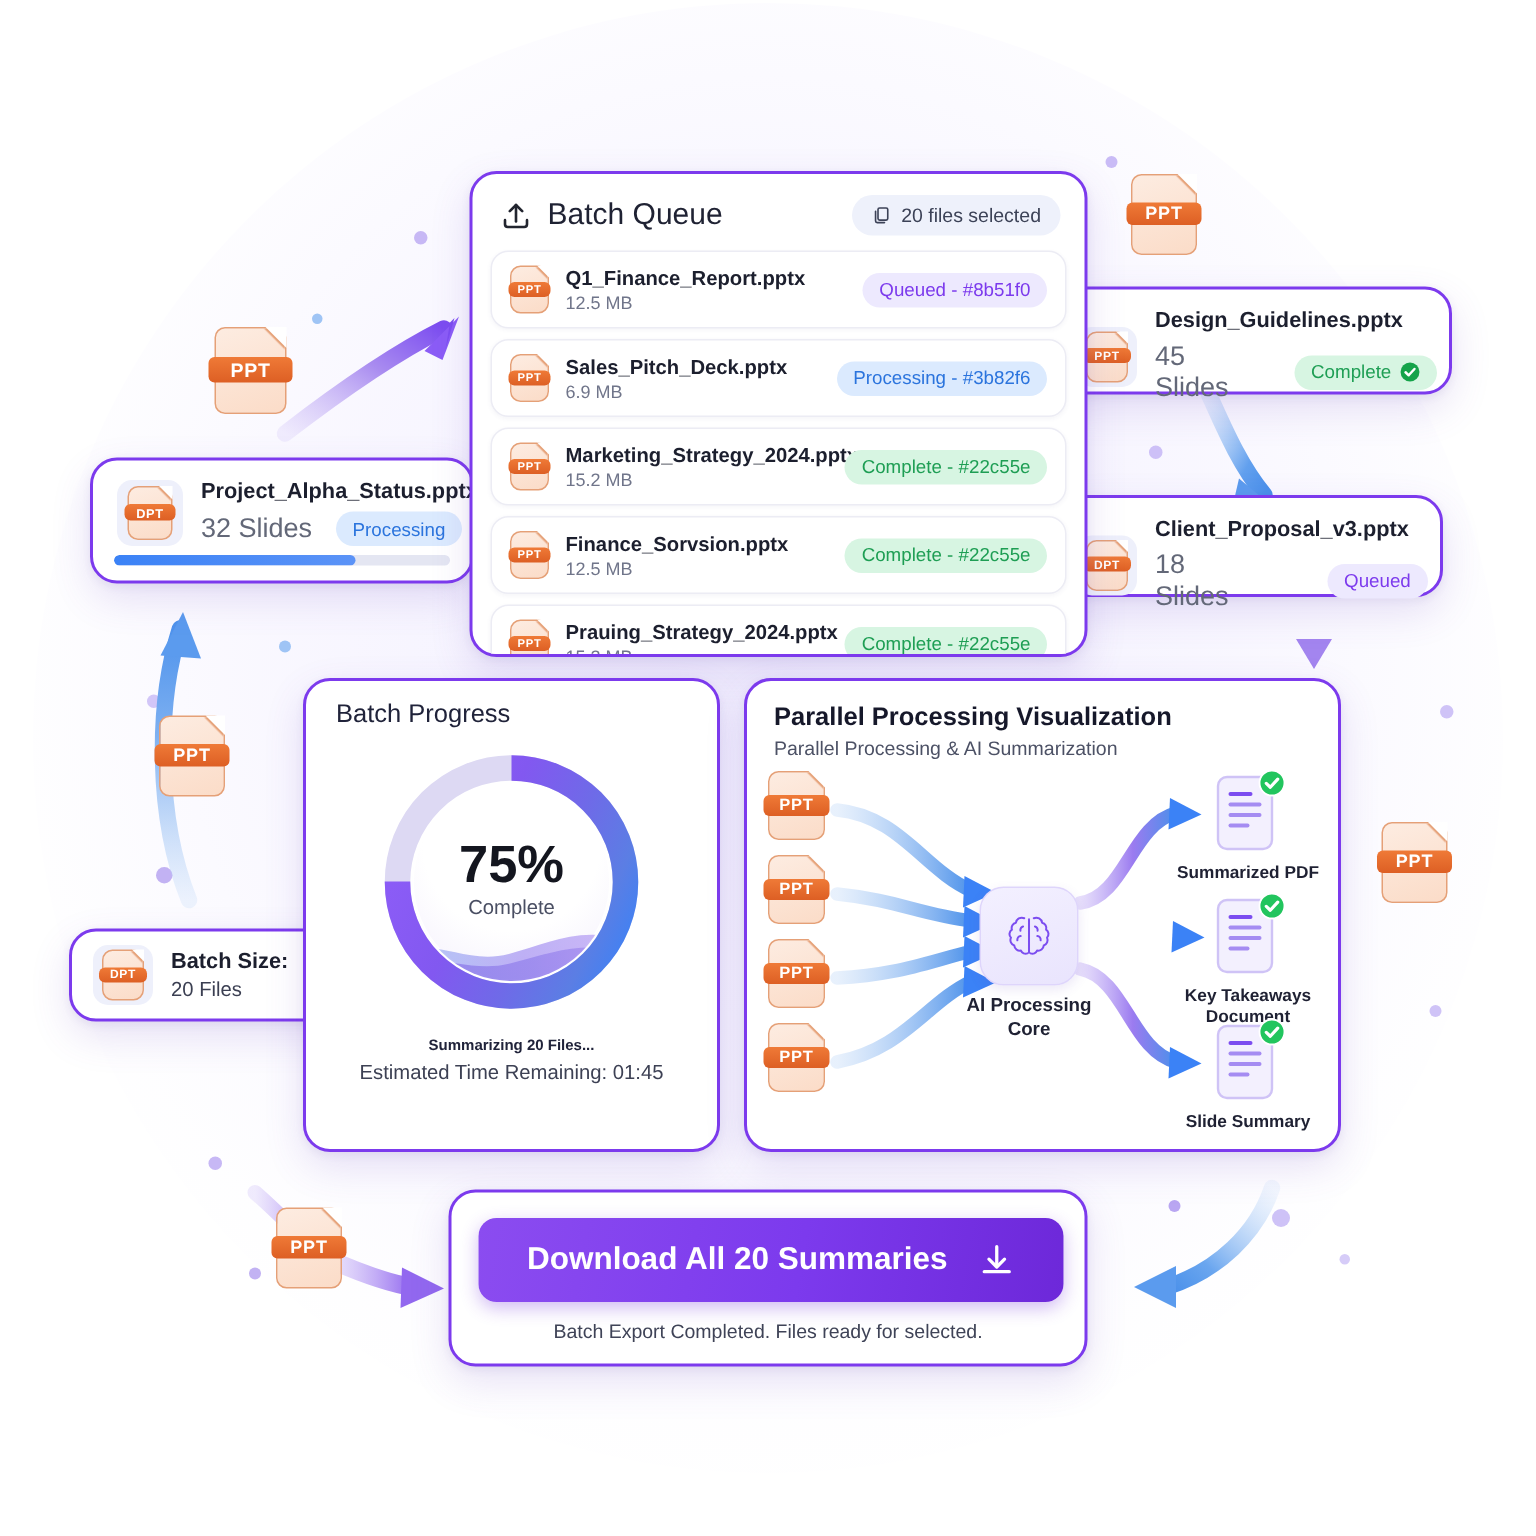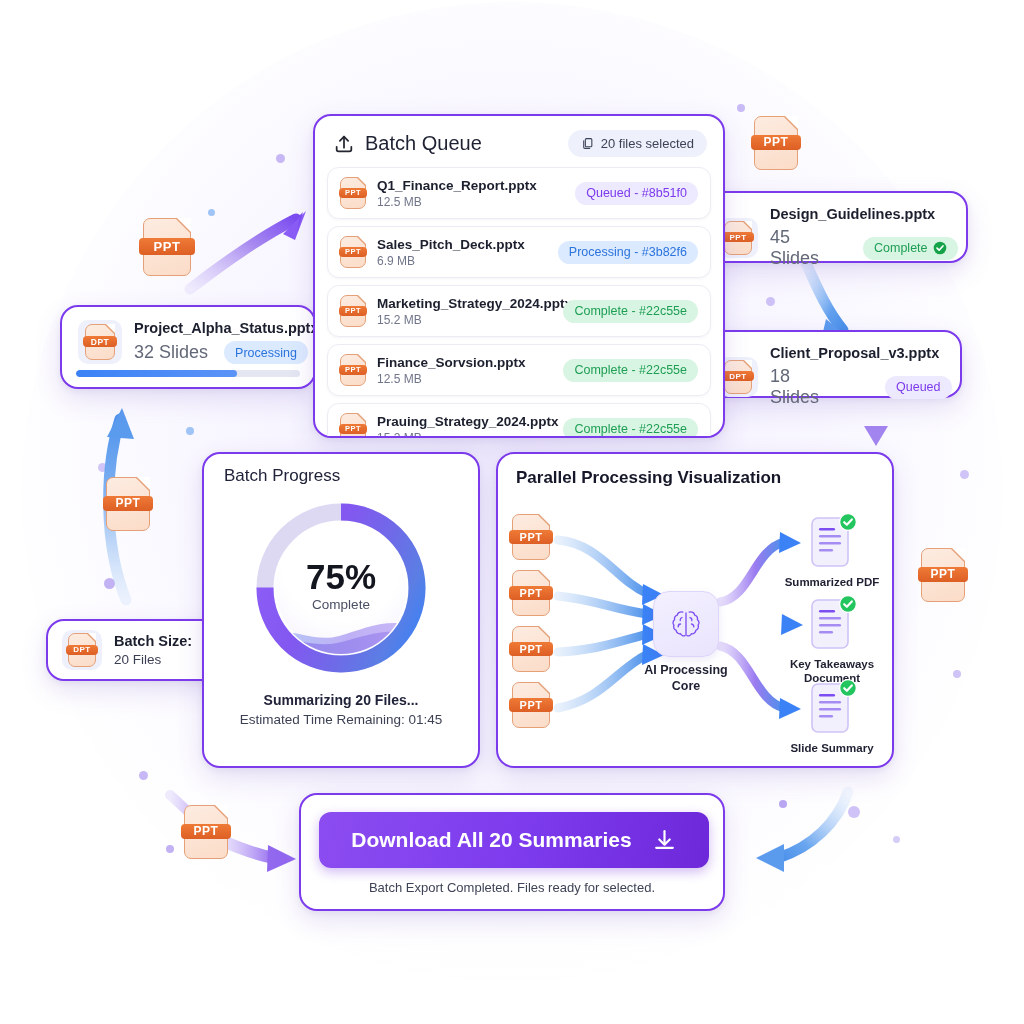--- a/index.html
+++ b/index.html
@@ -125,21 +125,21 @@
     border-radius: 50%;
     background: radial-gradient(circle at 50% 30%, #ffffff 0%, #ffffff 52%, #f2eefc 100%);
     display: flex; flex-direction: column; align-items: center; justify-content: center;
     overflow: hidden;
     box-shadow: inset 0 0 0 1px rgba(255,255,255,.9);
   }
   .donut-pct { font-size: 35px; font-weight: 700; color: #14161f; line-height: 1; margin-top: -6px; }
   .donut-lbl { font-size: 13.5px; color: #4a4f63; margin-top: 3px; }
   .wave { position: absolute; left: -10%; bottom: -4px; width: 120%; height: 44px; opacity: .9; }
   .bp-foot { text-align: center; margin-top: 16px; }
-  .bp-line1 { font-size: 14px; font-weight: 700; color: #20233a; }
+  .bp-line1 { font-size: 10px; font-weight: 700; color: #20233a; }
   .bp-line2 { font-size: 13.5px; color: #3d4154; margin-top: 4px; }
 
   
   #parallel { left: 496px; top: 452px; width: 398px; height: 316px; overflow: hidden; }
   .pp-title { font-size: 17px; font-weight: 700; color: #16182a; padding: 14px 0 0 18px; }
   .pp-sub   { font-size: 13px; color: #4c5165; padding: 3px 0 0 18px; }
   .pp-canvas { position: absolute; left: 0; top: 48px; width: 398px; height: 268px; }
   .pp-node { position: absolute; }
   .core-box {
     width: 66px; height: 66px; border-radius: 16px;
@@ -463,20 +463,21 @@
     </div>
 
     <div class="bp-foot">
       <div class="bp-line1">Summarizing 20 Files...</div>
       <div class="bp-line2">Estimated Time Remaining: 01:45</div>
     </div>
   </div>
 
   <div class="card" id="parallel">
     <div class="pp-title">Parallel Processing Visualization</div>
+    <div class="pp-sub">Parallel Processing &amp; AI Summarization</div>
 
     <div class="pp-canvas">
       <svg width="398" height="268" viewBox="0 0 398 268" style="position:absolute;left:0;top:0;">
         <defs>
           <linearGradient id="inArr" x1="0" y1="0" x2="1" y2="0">
             <stop offset="0%" stop-color="#bcd6f7" stop-opacity=".35"></stop>
             <stop offset="100%" stop-color="#4a90ea"></stop>
           </linearGradient>
           <linearGradient id="outArr" x1="0" y1="0" x2="1" y2="0">
             <stop offset="0%" stop-color="#cbb9f7" stop-opacity=".45"></stop>

